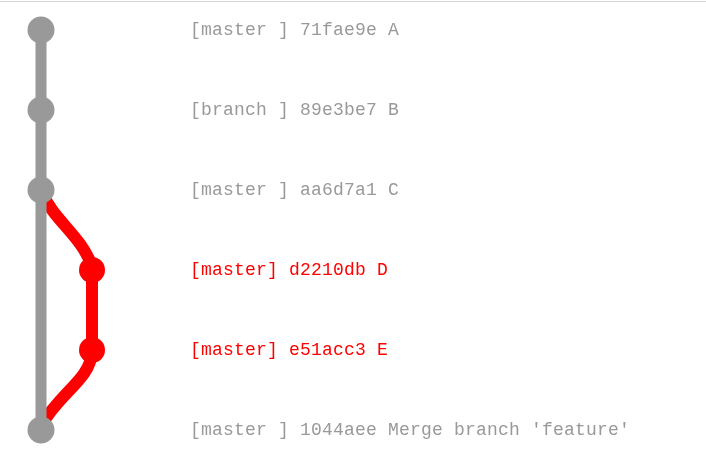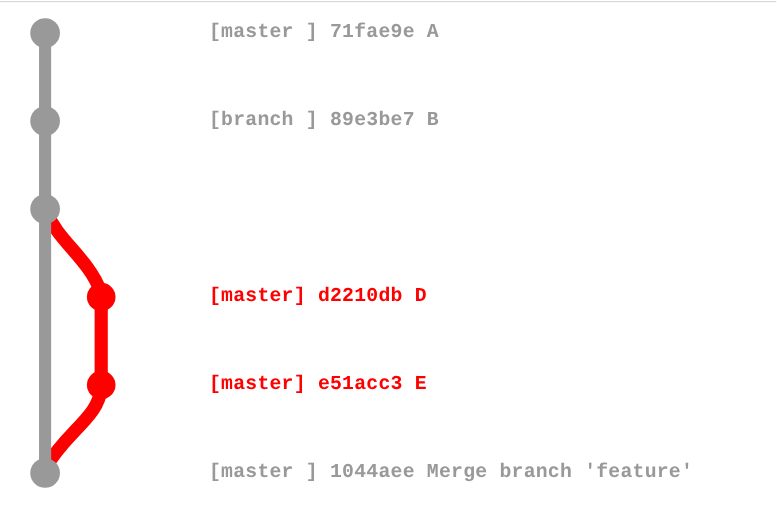--- a/index.html
+++ b/index.html
@@ -36,21 +36,21 @@
     fill: none;
   }
   .dot-master { fill: var(--master, #999999); }
   .dot-feature { fill: var(--feature, #ff0000); }
   .commit-row {
     position: absolute;
     left: 190px;
     height: 26px;
     line-height: 26px;
     font-size: 18px;
-    font-weight: bold;
+    font-weight: normal;
     white-space: pre;
     letter-spacing: 0.2px;
   }
   .commit-row.master { color: var(--master, #999999); }
   .commit-row.feature { color: var(--feature, #ff0000); }
 </style>
 </head>
 <body>
 
 <div class="canvas">
@@ -68,20 +68,21 @@
     <circle class="dot-master" cx="41" cy="190" r="13.5"></circle>
     <circle class="dot-feature" cx="92" cy="270" r="13"></circle>
     <circle class="dot-feature" cx="92" cy="350" r="13"></circle>
     <circle class="dot-master" cx="41" cy="430" r="13.5"></circle>
   </svg>
 
   <div class="commit-row master" style="top:17px">[master ] 71fae9e A</div>
 
   <div class="commit-row master" style="top:97px">[branch ] 89e3be7 B</div>
 
+  <div class="commit-row master" style="top:177px">[master ] aa6d7a1 C</div>
 
   <div class="commit-row feature" style="top:257px">[master] d2210db D</div>
 
   <div class="commit-row feature" style="top:337px">[master] e51acc3 E</div>
 
   <div class="commit-row master" style="top:417px">[master ] 1044aee Merge branch 'feature'</div>
 
 </div>
 
 </body></html>

